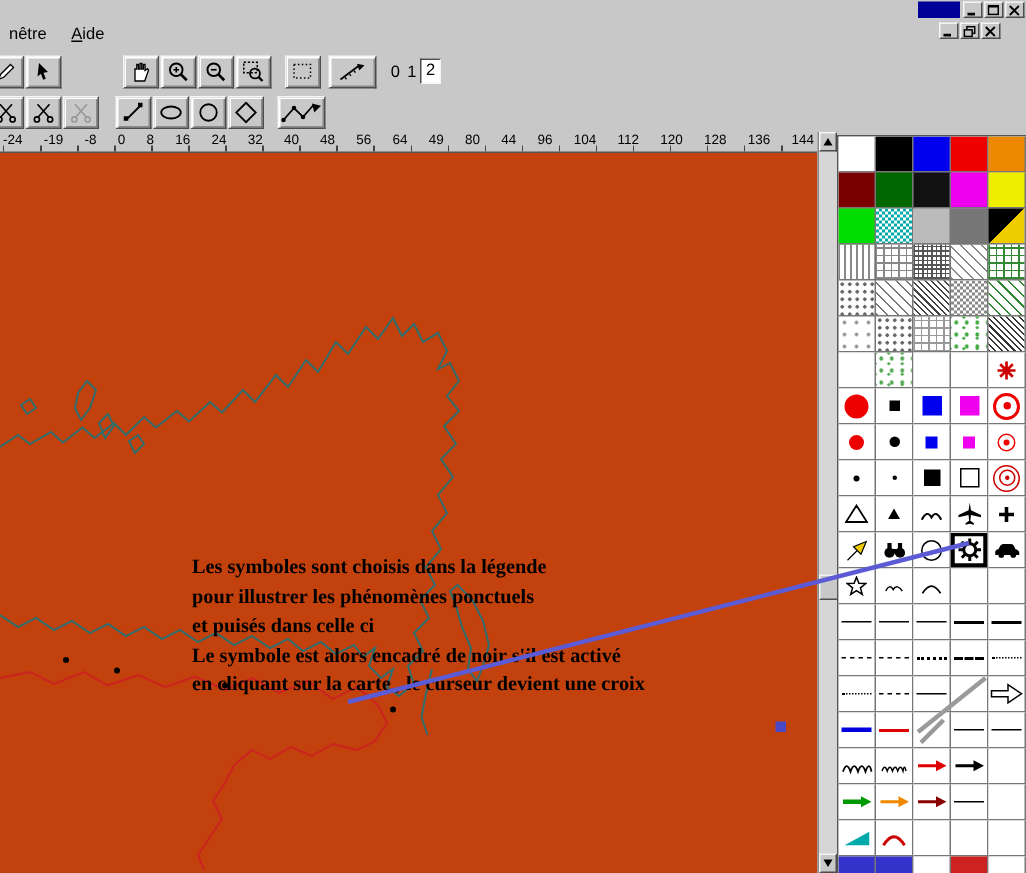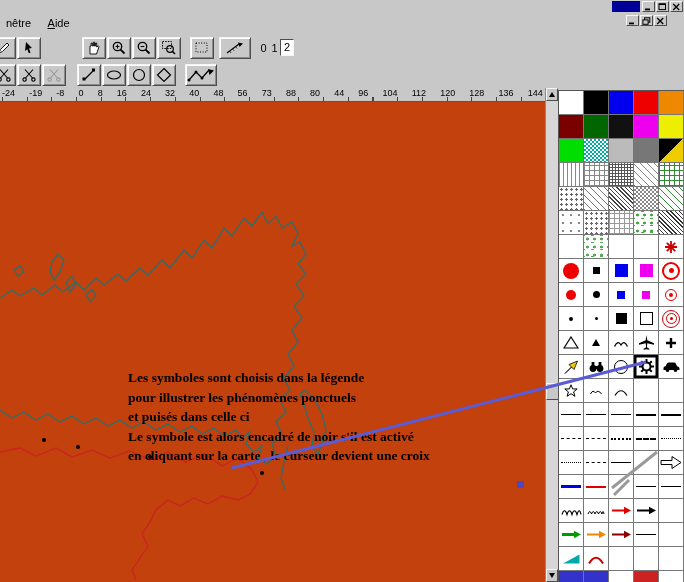--- a/index.html
+++ b/index.html
@@ -238,22 +238,22 @@
       <span class="rtick">-19</span>
       <span class="rtick">-8</span>
       <span class="rtick">0</span>
       <span class="rtick">8</span>
       <span class="rtick">16</span>
       <span class="rtick">24</span>
       <span class="rtick">32</span>
       <span class="rtick">40</span>
       <span class="rtick">48</span>
       <span class="rtick">56</span>
-      <span class="rtick">73</span>
-      <span class="rtick">88</span>
+      <span class="rtick">64</span>
+      <span class="rtick">49</span>
       <span class="rtick">80</span>
       <span class="rtick">44</span>
       <span class="rtick">96</span>
       <span class="rtick">104</span>
       <span class="rtick">112</span>
       <span class="rtick">120</span>
       <span class="rtick">128</span>
       <span class="rtick">136</span>
       <span class="rtick">144</span>
     </div>

